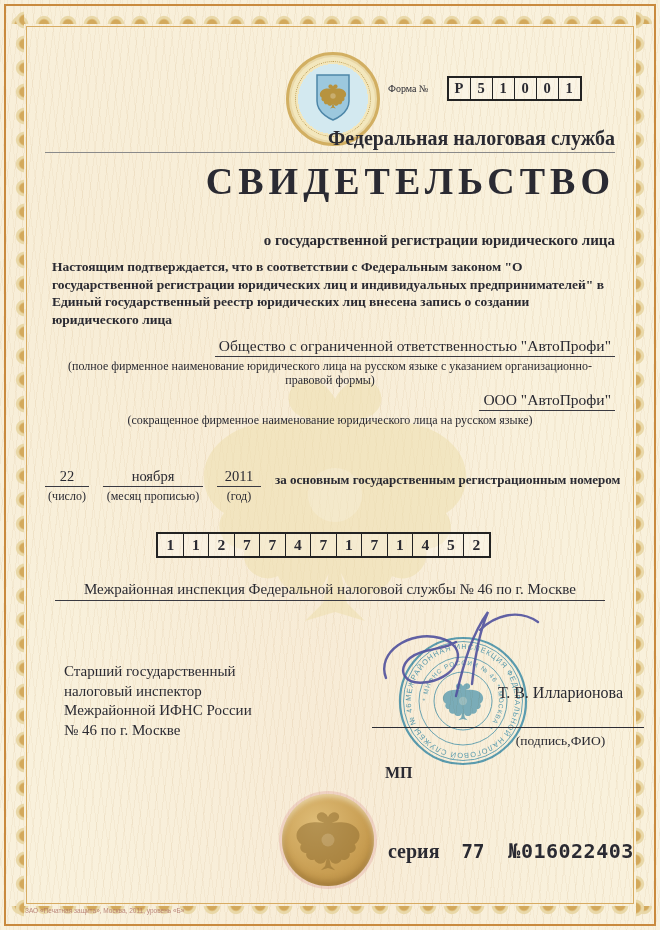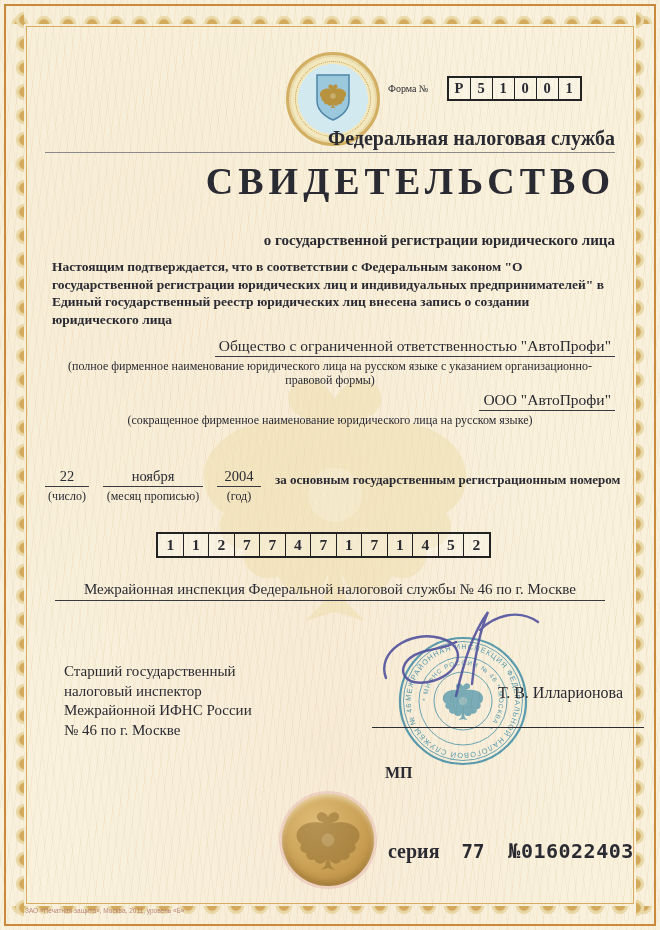--- a/index.html
+++ b/index.html
@@ -176,21 +176,21 @@
   <div class="abs date-row">
     <div class="date-item w-day">
       <div class="date-val">22</div>
       <div class="date-cap">(число)</div>
     </div>
     <div class="date-item w-month">
       <div class="date-val">ноября</div>
       <div class="date-cap">(месяц прописью)</div>
     </div>
     <div class="date-item w-year">
-      <div class="date-val">2004</div>
+      <div class="date-val">2011</div>
       <div class="date-cap">(год)</div>
     </div>
     <div class="ogrn-label">за основным государственным регистрационным номером</div>
   </div>
 
   <div class="abs ogrn-row">
     <div class="ogrn-cell">1</div>
     <div class="ogrn-cell">1</div>
     <div class="ogrn-cell">2</div>
     <div class="ogrn-cell">7</div>
@@ -235,20 +235,21 @@
   <svg class="abs sig" viewBox="0 0 200 130">
     <g fill="none" stroke="currentColor" stroke-width="2.4" stroke-linecap="round" opacity="0.9">
       <path d="M18 78 C8 52 42 30 72 38 C102 46 92 76 60 82 C36 86 28 70 42 58 C54 48 76 50 88 42"></path>
       <path d="M88 96 C96 62 104 34 120 12 C112 30 106 60 104 84"></path>
       <path d="M112 30 C126 16 150 8 170 22"></path>
     </g>
   </svg>
 
   <div class="abs signer-name">Т. В. Илларионова</div>
   <div class="abs sig-line"></div>
+  <div class="abs sig-cap">(подпись,ФИО)</div>
   <div class="abs mp">МП</div>
 
   <div class="abs gold-seal">
     <svg width="72" height="76" viewBox="0 0 100 100">
       <use href="#eagle" fill="#8c6a2e"></use>
     </svg>
   </div>
 
   <div class="abs series-row">
     <span class="series-label">серия</span>

